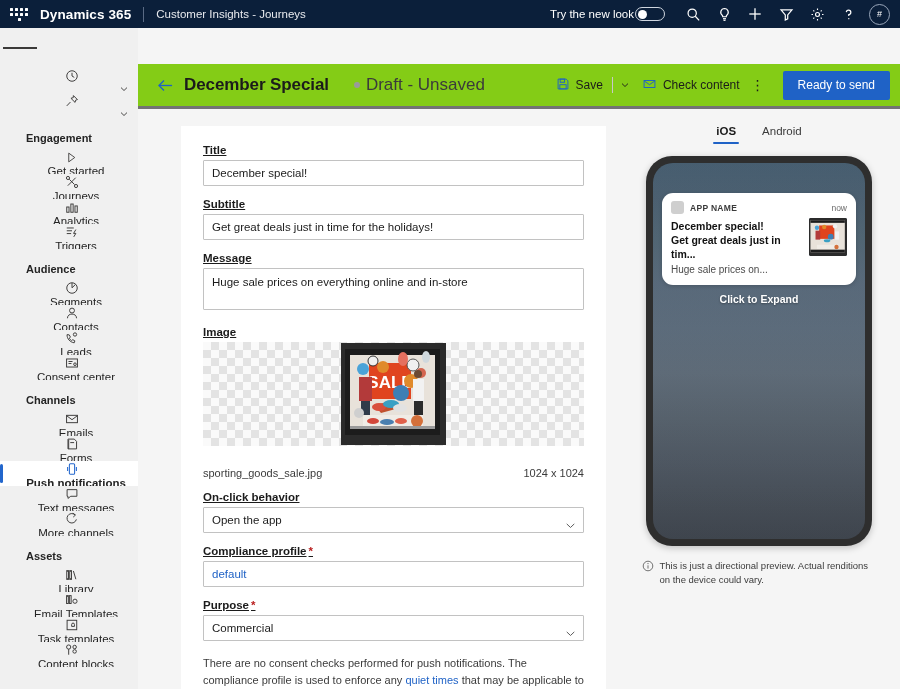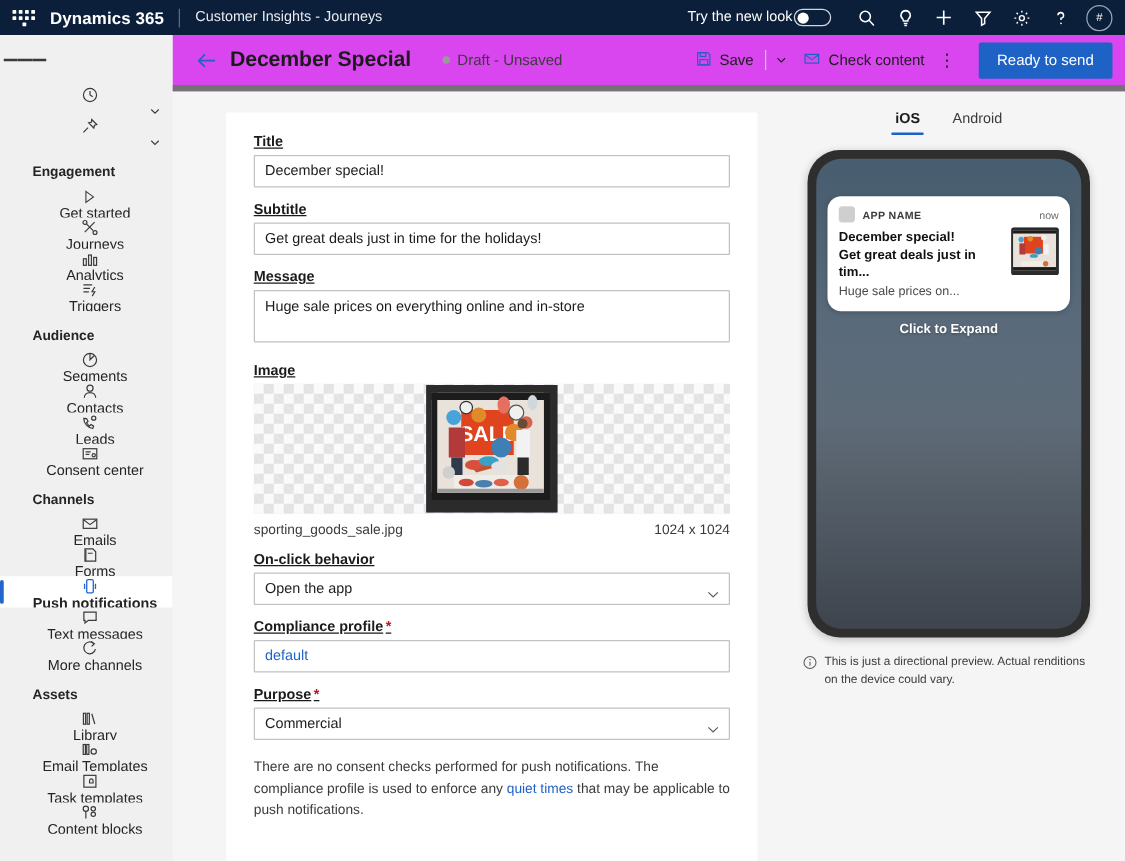--- a/index.html
+++ b/index.html
@@ -64,29 +64,29 @@
   .chev { margin-left: auto; margin-right: 9px; }
   .nav-group {
     font-size: 11px; font-weight: bold; color: #242424;
     padding: 14px 0 5px 26px;
   }
   .nav-spacer { height: 4px; }
 
   
   .main { flex: 1; display: flex; flex-direction: column; background: #f5f5f5; min-width:0; }
   .cmdbar {
-    height: 45px; background: #d946ef; display: flex; align-items: center;
-    padding: 0 10px 0 14px; flex-shrink: 0; border-bottom: 5px solid #737373;
+    height: 45px; background: #84cc16; display: flex; align-items: center;
+    padding: 0 10px 0 14px; flex-shrink: 0; border-bottom: 3px solid #737373; margin-top: 36px;
   }
   .backbtn { width: 26px; height: 26px; display:flex; align-items:center; justify-content:center;
     cursor:pointer; }
   .rec-title { font-size: 17px; font-weight: bold; color: #1b1b1b; margin-left: 6px; letter-spacing: -.1px; }
   .status { display: flex; align-items: center; margin-left: 25px; }
   .status-dot { width: 6px; height: 6px; border-radius: 50%; background: #9a9a9a; margin-right: 6px; }
-  .status-text { font-size: 12px; color: #3b3b3b; }
+  .status-text { font-size: 17px; color: #3b3b3b; }
   .cmd-right { margin-left: auto; display: flex; align-items: center; }
   .cmd-btn {
     display: flex; align-items: center; height: 30px; padding: 0 7px; cursor: pointer;
     font-size: 12px; color: #1b1b1b; border-radius: 2px;
   }
   .cmd-btn svg { margin-right: 6px; }
   .cmd-split { width:1px; height:16px; background:#c8c8c8; margin: 0 2px; }
   .cmd-caret { width: 20px; height: 30px; display:flex; align-items:center; justify-content:center;
     cursor:pointer; border-radius:2px; }
   .cmd-more { width: 22px; height: 30px; display:flex; align-items:center; justify-content:center;
@@ -128,21 +128,21 @@
     width: 100%; height: 104px; position: relative;
     background-image:
       linear-gradient(45deg, #e3e3e3 25%, transparent 25%, transparent 75%, #e3e3e3 75%),
       linear-gradient(45deg, #e3e3e3 25%, transparent 25%, transparent 75%, #e3e3e3 75%);
     background-size: 16px 16px;
     background-position: 0 0, 8px 8px;
     background-color: #fafafa;
     display: flex; align-items: center; justify-content: center;
   }
   .thumb { width: 105px; height: 102px; overflow:hidden; position: relative; background:#14222e; }
-  .imgmeta { display: flex; justify-content: space-between; margin-top: 7px;
+  .imgmeta { display: flex; justify-content: space-between; margin-top: 21px;
     font-size: 11px; color: #3b3b3b; }
   .hintnote { font-size: 11px; color: #3b3b3b; line-height: 1.55; margin-top: 14px; }
   .hintnote a { color: #1f62c6; text-decoration: none; cursor: pointer; }
 
   
   .preview { flex: 1; display: flex; flex-direction: column; align-items: center; padding-top: 12px; }
   .ptabs { display: flex; gap: 20px; margin-bottom: 12px; }
   .ptab { font-size: 11.5px; color: #3b3b3b; padding: 4px 3px 7px 3px; cursor: pointer;
     position: relative; }
   .ptab.active { color: #1b1b1b; font-weight: 600; }

